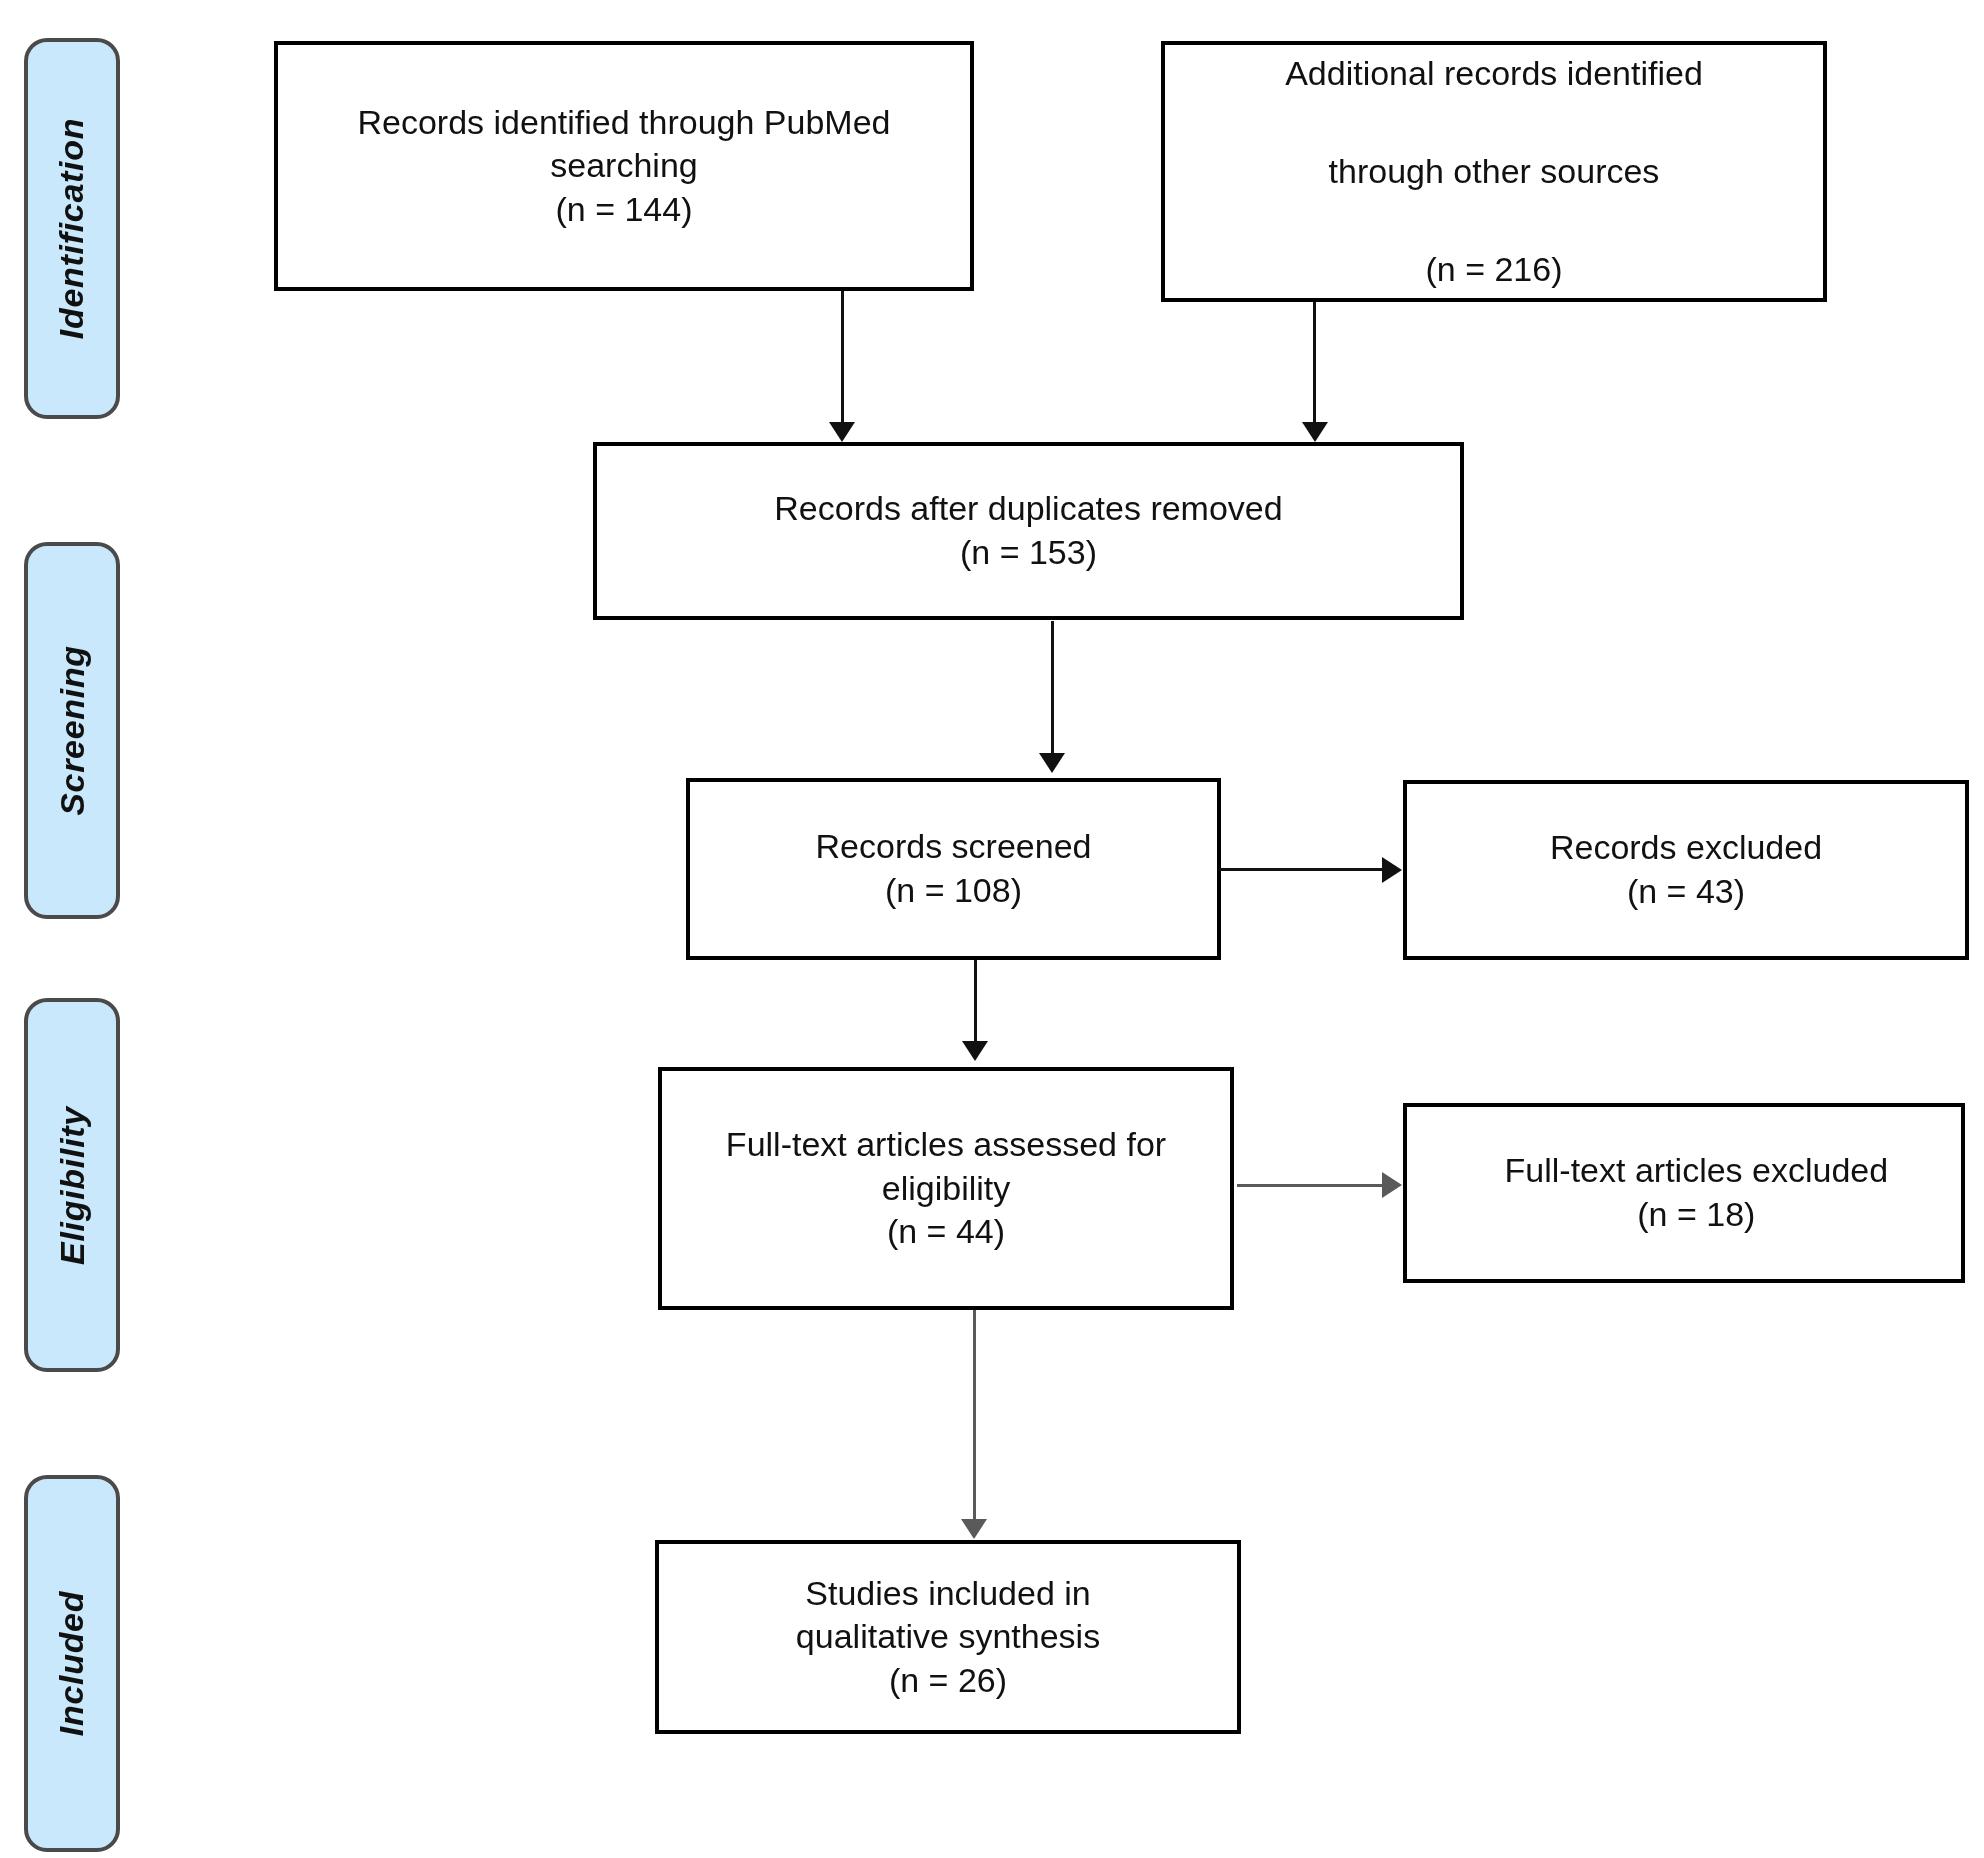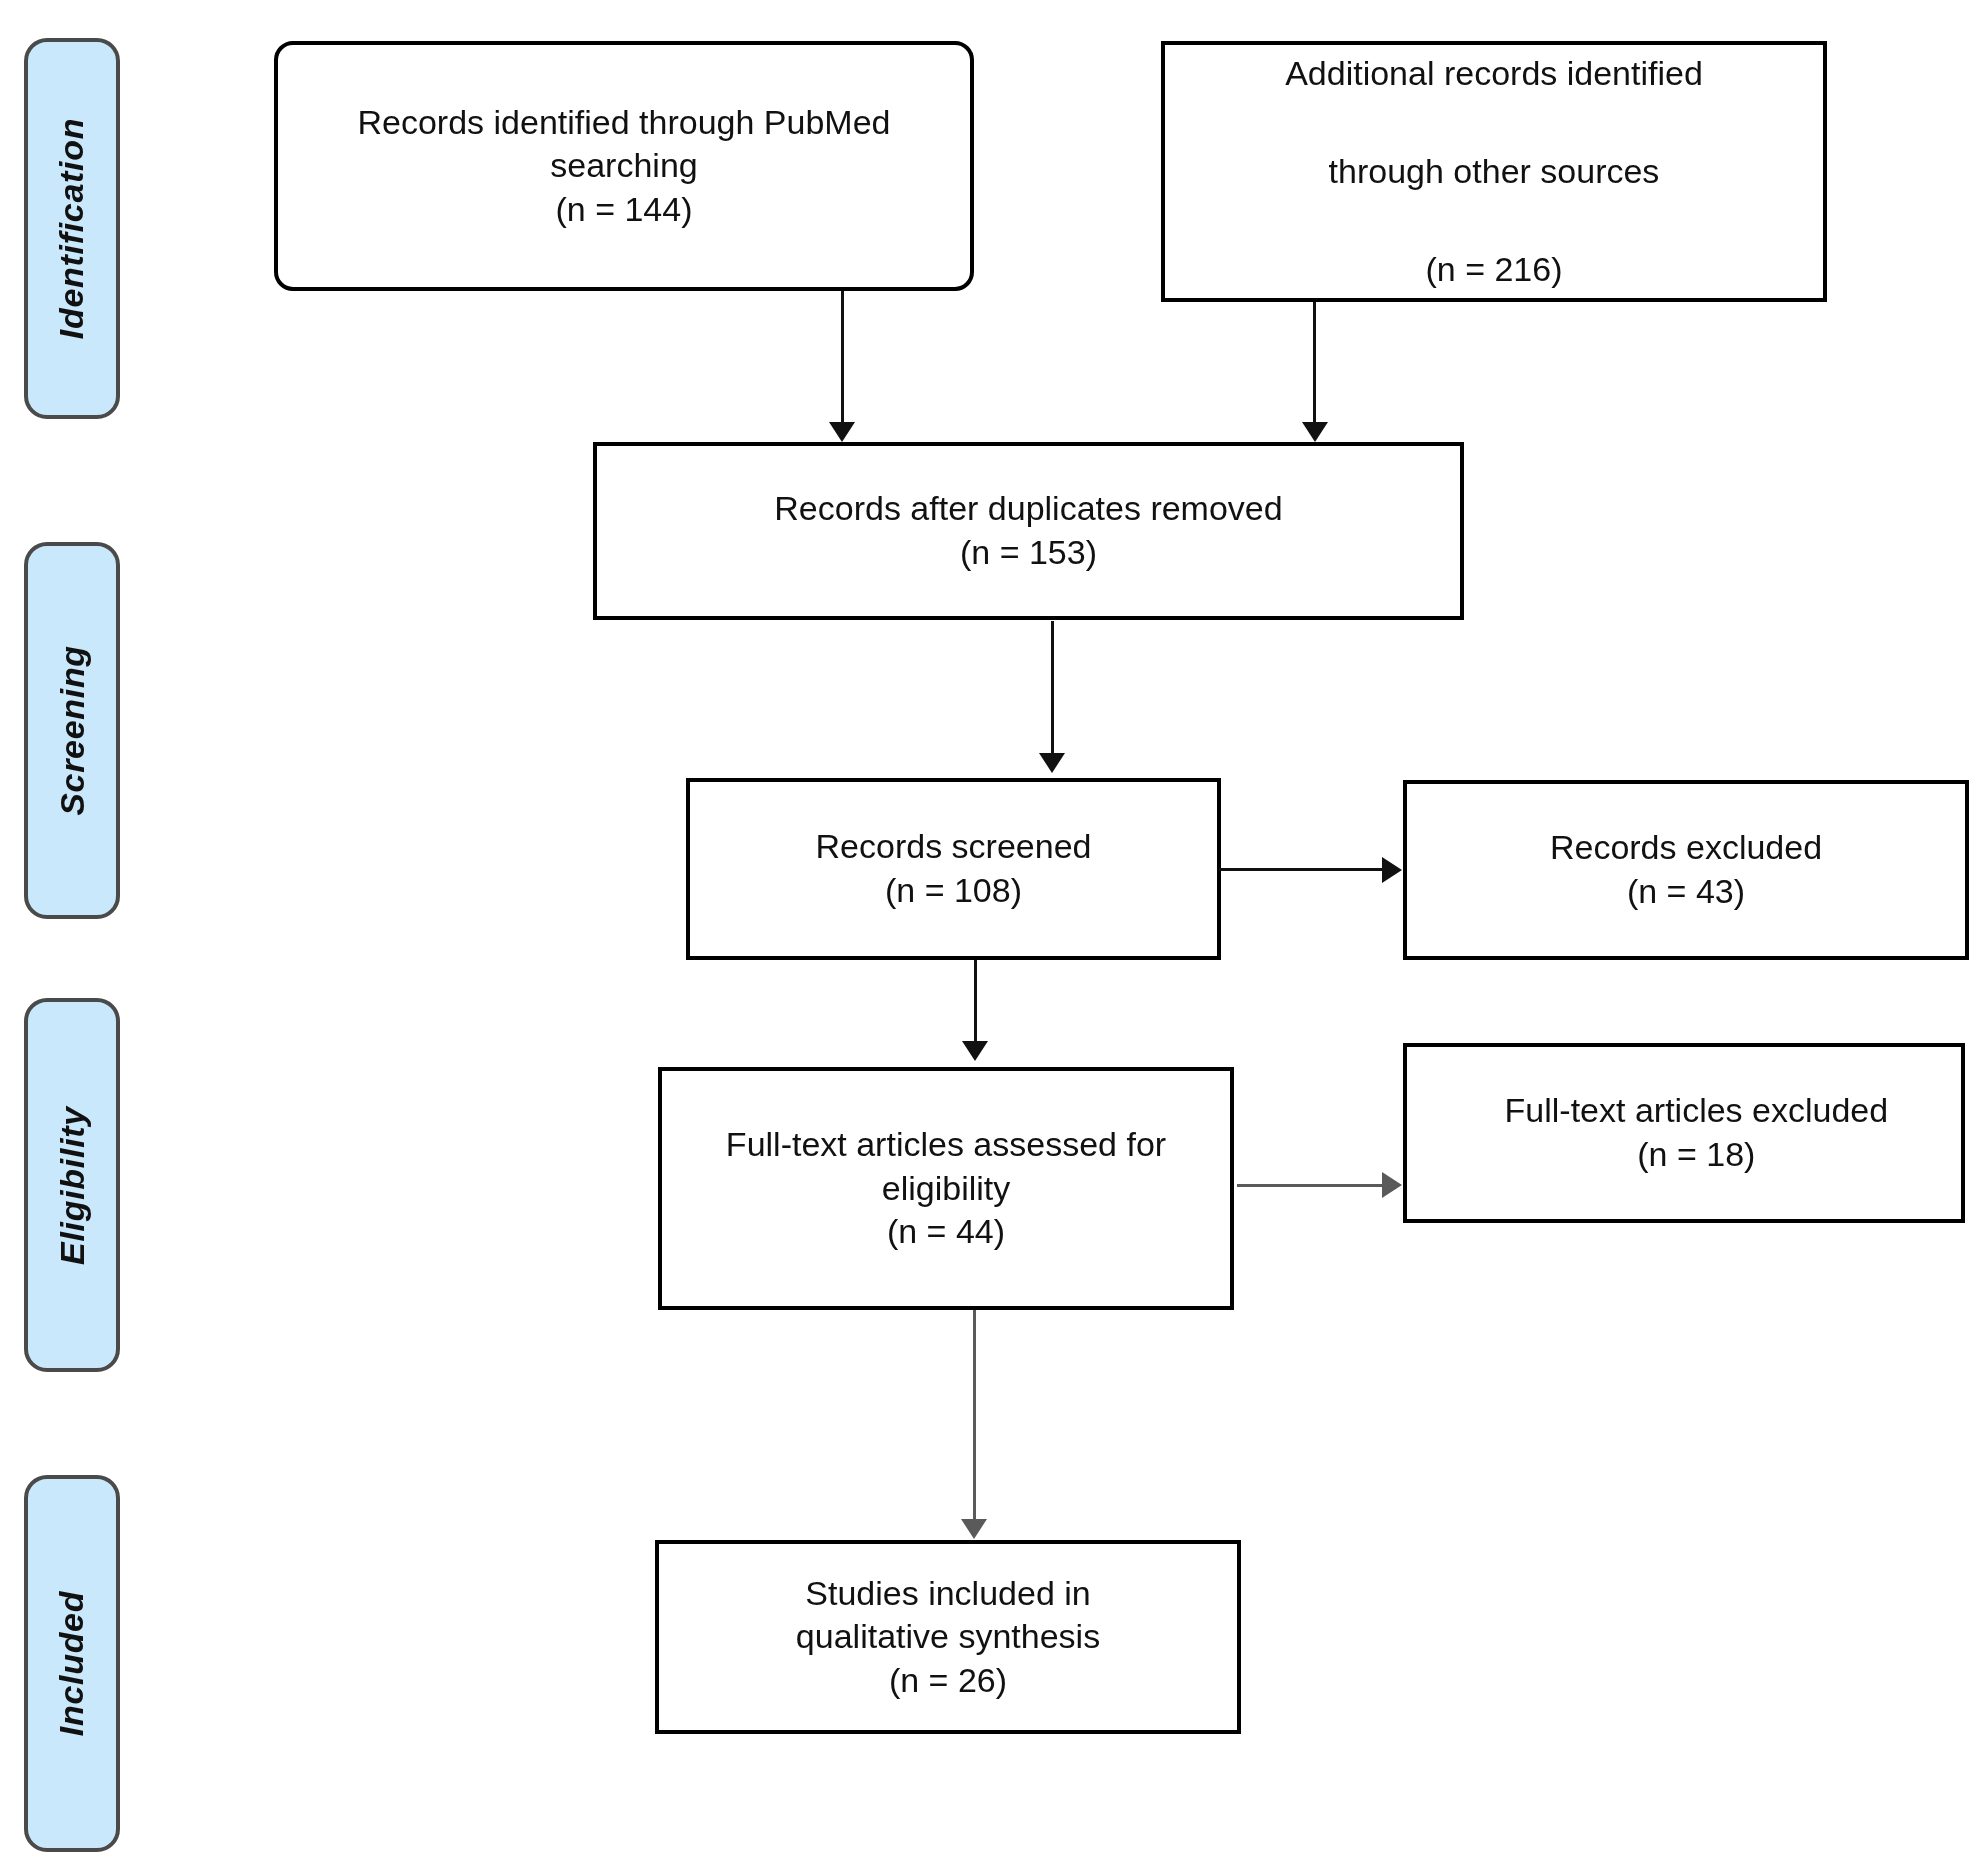--- a/index.html
+++ b/index.html
@@ -108,21 +108,21 @@
   </div>
 
   <div class="stage-pill" style="left:24px; top:998px; width:96px; height:374px;">
     <span class="stage-pill-label">Eligibility</span>
   </div>
 
   <div class="stage-pill" style="left:24px; top:1475px; width:96px; height:377px;">
     <span class="stage-pill-label">Included</span>
   </div>
 
-  <div class="flow-box" style="left:274px; top:41px; width:700px; height:250px;border-radius:19px;">
+  <div class="flow-box" style="left:274px; top:41px; width:700px; height:250px;">
     <div class="flow-line">Records identified through PubMed</div>
     <div class="flow-line">searching</div>
     <div class="flow-line">(n = 144)</div>
   </div>
 
   <div class="flow-box" style="left:1161px; top:41px; width:666px; height:261px;justify-content:space-between;">
     <div class="flow-line">Additional records identified</div>
     <div class="flow-line">through other sources</div>
     <div class="flow-line">(n = 216)</div>
   </div>
@@ -156,21 +156,21 @@
 
   <div class="conn-v" style="left:974px; top:960px; width:3.4px; height:82px;"></div>
   <div class="arrow-down" style="left:962px; top:1041px;"></div>
 
   <div class="flow-box" style="left:658px; top:1067px; width:576px; height:243px;">
     <div class="flow-line">Full-text articles assessed for</div>
     <div class="flow-line">eligibility</div>
     <div class="flow-line">(n = 44)</div>
   </div>
 
-  <div class="flow-box" style="left:1403px; top:1043px; width:562px; height:180px;padding-left:37px;">
+  <div class="flow-box" style="left:1403px; top:1103px; width:562px; height:180px;padding-left:37px;">
     <div class="flow-line">Full-text articles excluded</div>
     <div class="flow-line">(n = 18)</div>
   </div>
 
   <div class="conn-h grey" style="left:1237px; top:1184px; width:147px; height:3.4px;"></div>
   <div class="arrow-right grey" style="left:1382px; top:1172px;"></div>
 
   <div class="conn-v grey" style="left:973px; top:1310px; width:3.4px; height:213px;"></div>
   <div class="arrow-down grey" style="left:961px; top:1519px;"></div>
 

